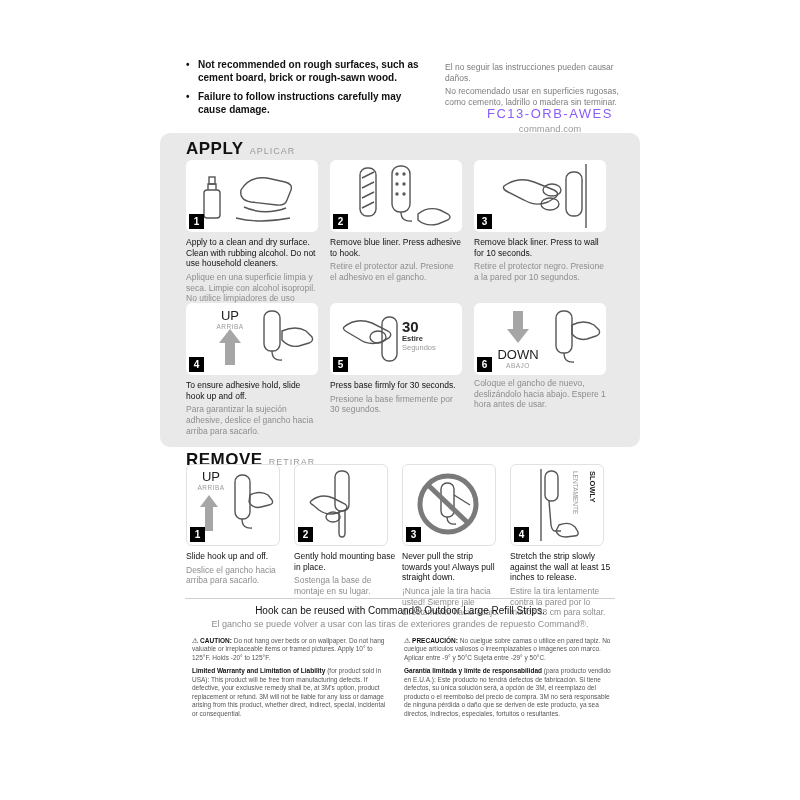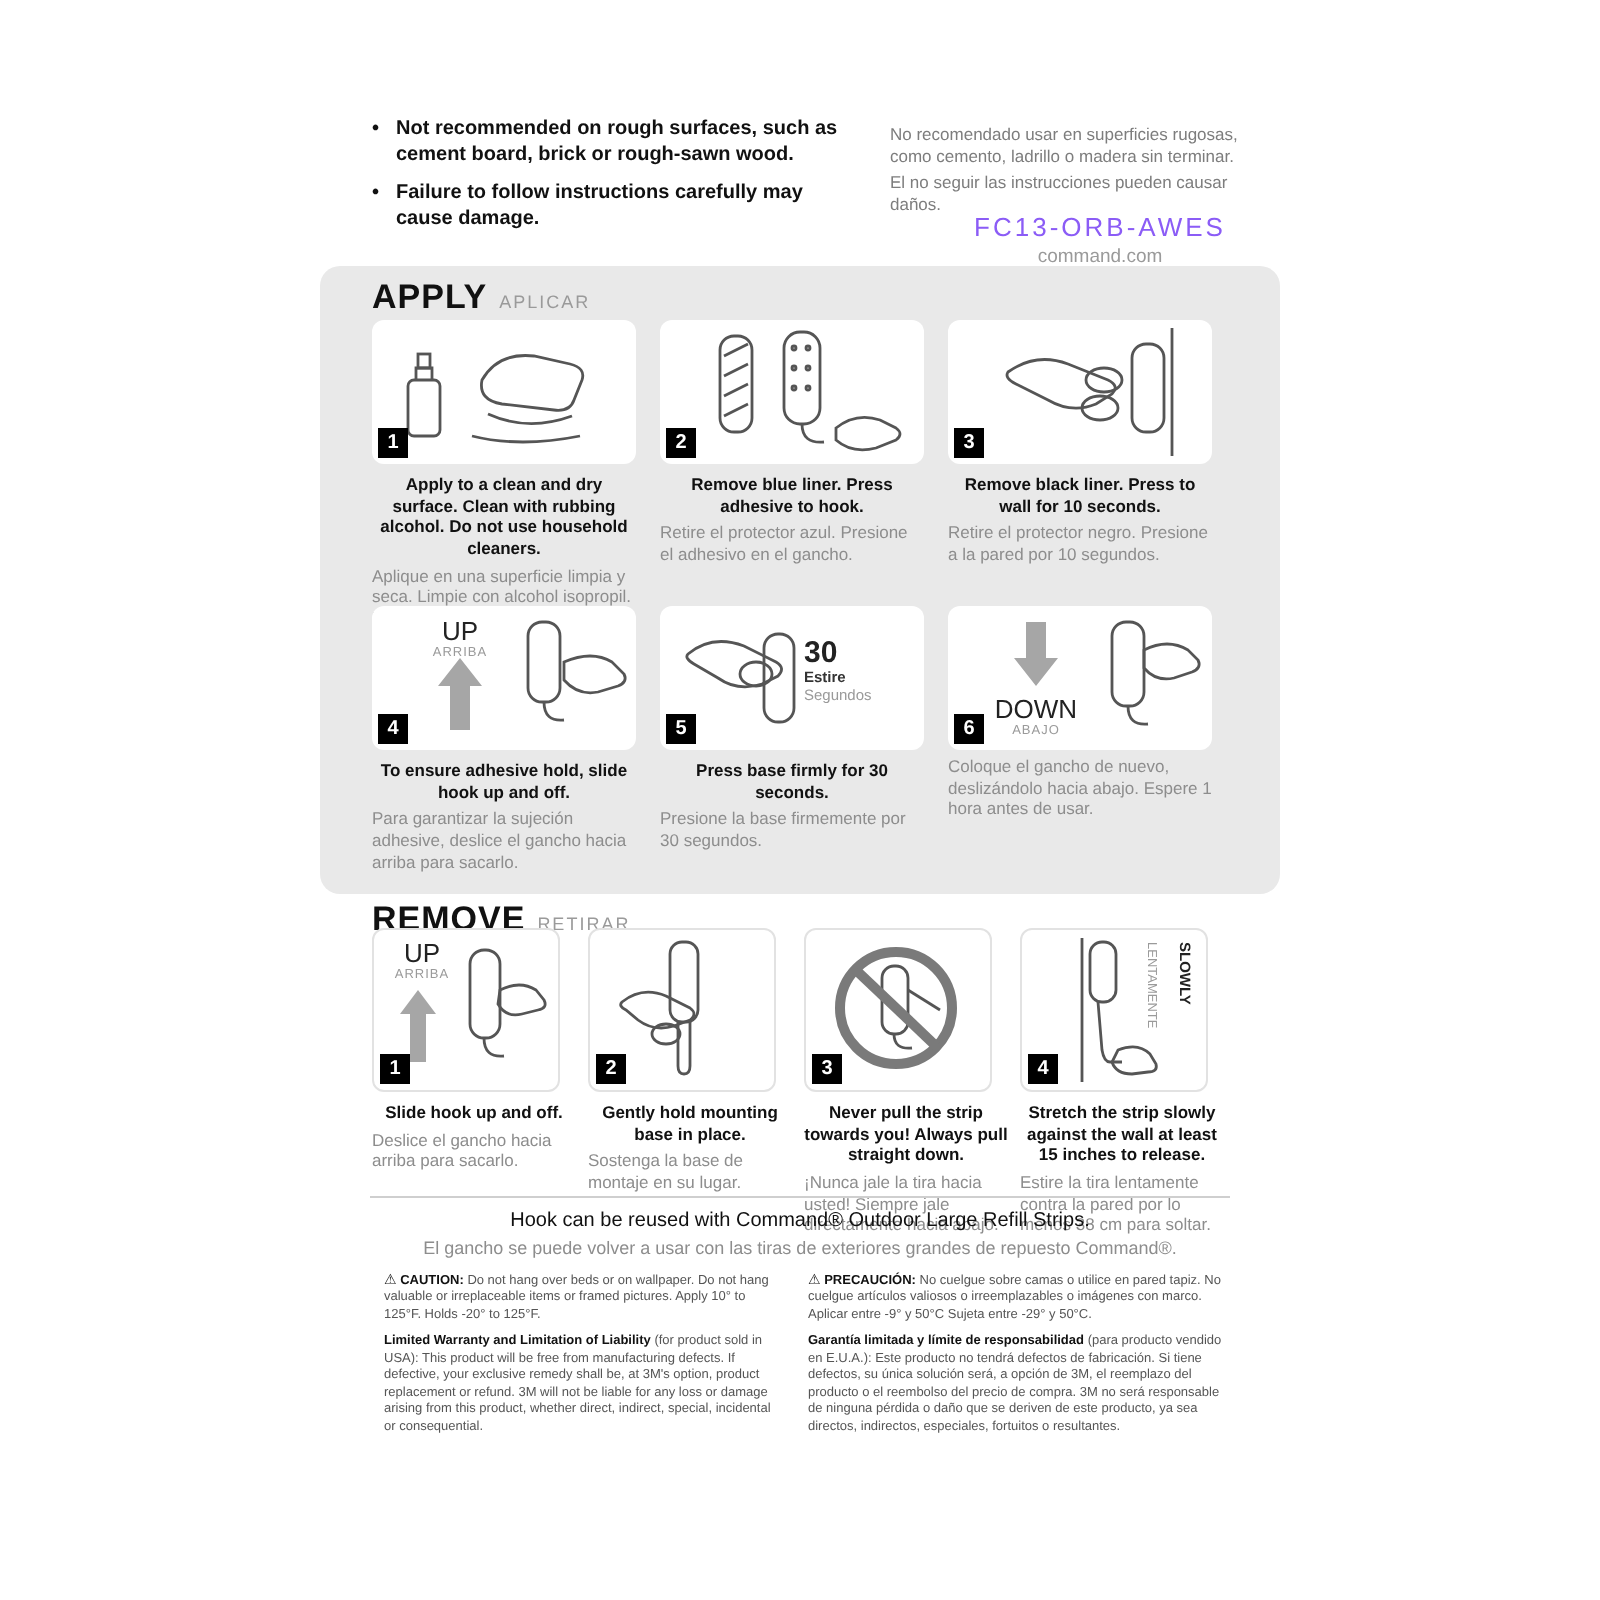--- a/index.html
+++ b/index.html
@@ -19,21 +19,21 @@
   
   .apply-panel{position:absolute;left:160px;top:133px;width:480px;height:314px;background:#e9e9e9;border-radius:10px;}
   .sec-head{position:absolute;display:flex;align-items:baseline;}
   .sec-title{font-size:17px;font-weight:bold;letter-spacing:0.5px;color:#111;}
   .sec-sub{font-size:9px;color:#9a9a9a;margin-left:6px;letter-spacing:1px;}
 
   .step{position:absolute;}
   .imgbox{position:relative;background:#fff;border-radius:6px;}
   .badge{position:absolute;left:3px;bottom:3px;width:15px;height:15px;background:#000;color:#fff;
          font-size:10px;font-weight:bold;display:flex;align-items:center;justify-content:center;}
-  .cap-en{font-weight:bold;font-size:8.5px;line-height:1.25;color:#111;margin-top:5px;text-align:center;}
+  .cap-en{font-weight:normal;font-size:8.5px;line-height:1.25;color:#111;margin-top:5px;}
   .cap-es{font-size:8.5px;line-height:1.25;color:#8d8d8d;margin-top:3px;}
 
   .dirlbl{position:absolute;text-align:center;}
   .dirlbl .en{font-size:13px;font-weight:normal;color:#222;}
   .dirlbl .es{font-size:6.5px;color:#9a9a9a;letter-spacing:0.5px;}
   .timeblk{position:absolute;text-align:left;}
   .timeblk .n{font-size:15px;font-weight:bold;color:#222;line-height:1;}
   .timeblk .s1{font-size:7.5px;font-weight:bold;color:#333;}
   .timeblk .s2{font-size:7.5px;color:#9a9a9a;}
   .vtext{position:absolute;right:3px;top:6px;writing-mode:vertical-rl;text-orientation:mixed;line-height:1.05;}
@@ -54,22 +54,22 @@
 </head>
 <body>
 
 <div class="page">
 
   <div class="warn-en">
     <div class="b">Not recommended on rough surfaces, such as cement board, brick or rough-sawn wood.</div>
     <div class="b">Failure to follow instructions carefully may cause damage.</div>
   </div>
   <div class="warn-es">
+    <p>El no seguir las instrucciones pueden causar daños.</p>
     <p>No recomendado usar en superficies rugosas, como cemento, ladrillo o madera sin terminar.</p>
-    <p>El no seguir las instrucciones pueden causar daños.</p>
   </div>
   <div class="codeblock">
     <div class="pcode">FC13-ORB-AWES</div>
     <div class="site">command.com</div>
   </div>
 
   <div class="apply-panel"></div>
   <div class="sec-head" style="left:186px;top:139px;">
     <span class="sec-title">APPLY</span>
     <span class="sec-sub">APLICAR</span>

